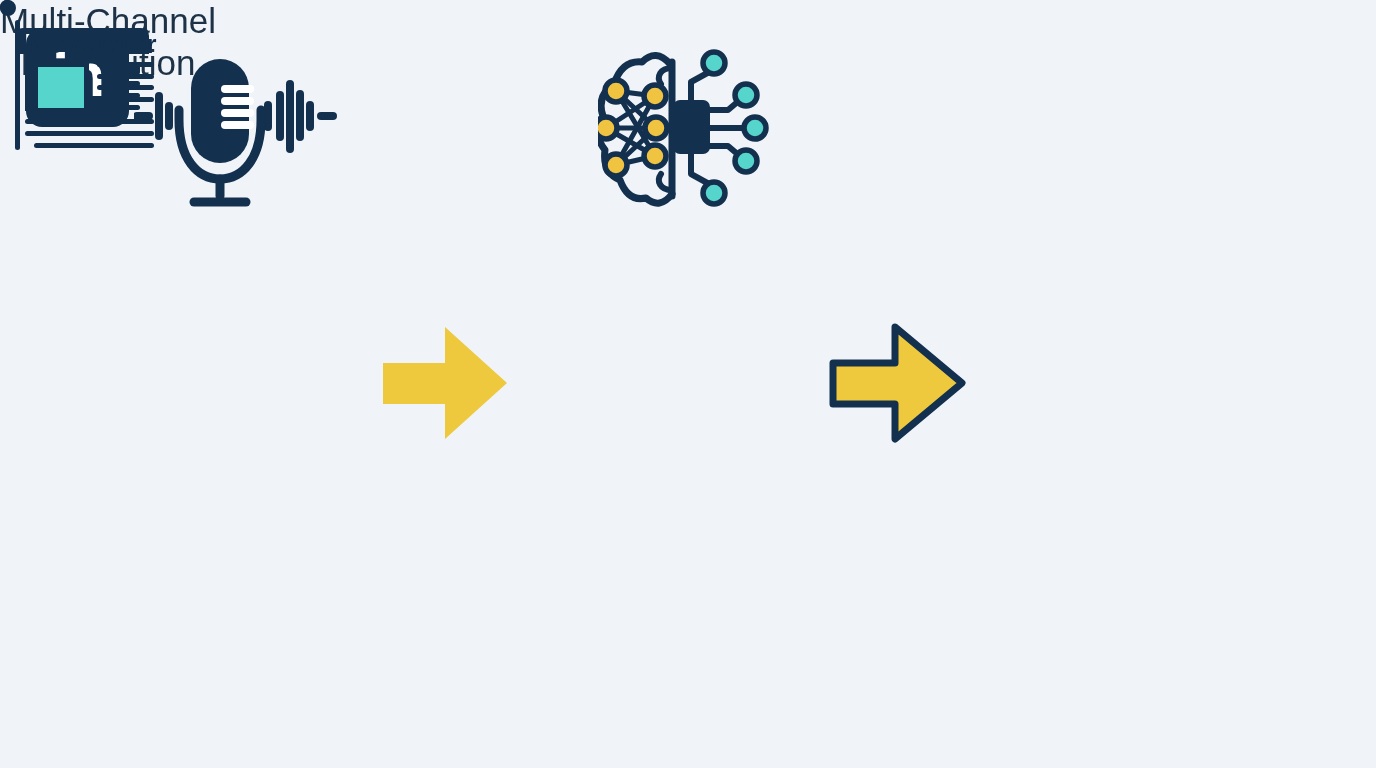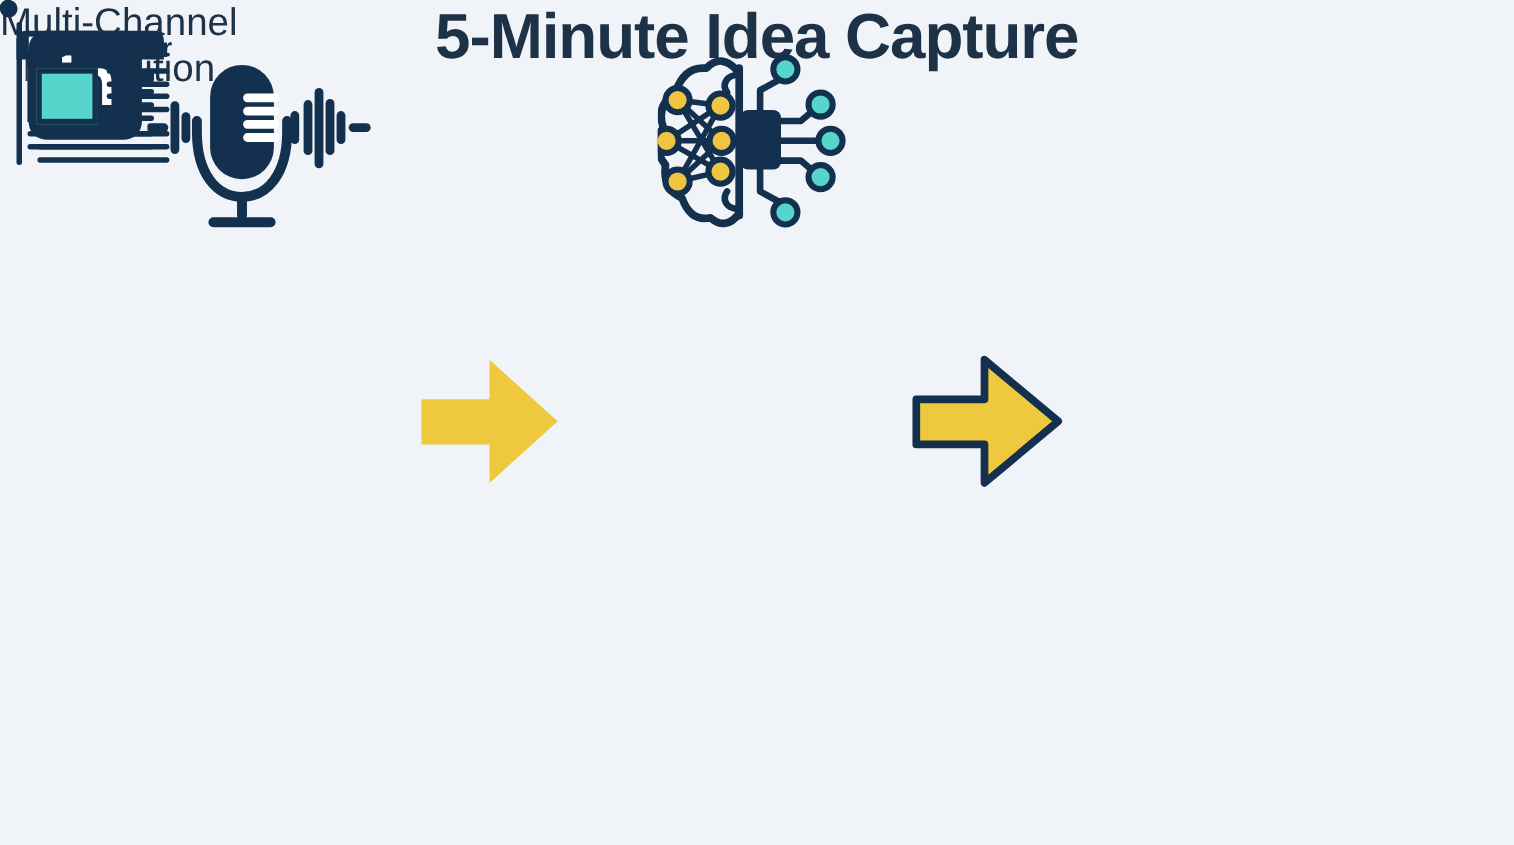--- a/index.html
+++ b/index.html
@@ -87,21 +87,20 @@
 </style>
 </head>
 <body>
 
 <div class="canvas">
 
   <div class="block-dark-left"></div>
   <div class="band-teal"></div>
   <div class="band-dark-right"></div>
 
-  <div class="title">5-Minute Idea Capture</div>
 
   <div class="card-frame" style="left:88px;"></div>
   <div class="card-strip" style="left:116px;"></div>
   <div class="card-white" style="left:94px;">
     <svg class="card-icon" style="left:40px;top:52px;" width="205" height="160" viewBox="0 0 205 160">
       <g fill="none" stroke="#14304f" stroke-linecap="round">
 
         <path d="M3,64 H15" stroke-width="8"></path>
         <path d="M25,44 V84" stroke-width="8"></path>
         <path d="M35,54 V74" stroke-width="8"></path>

